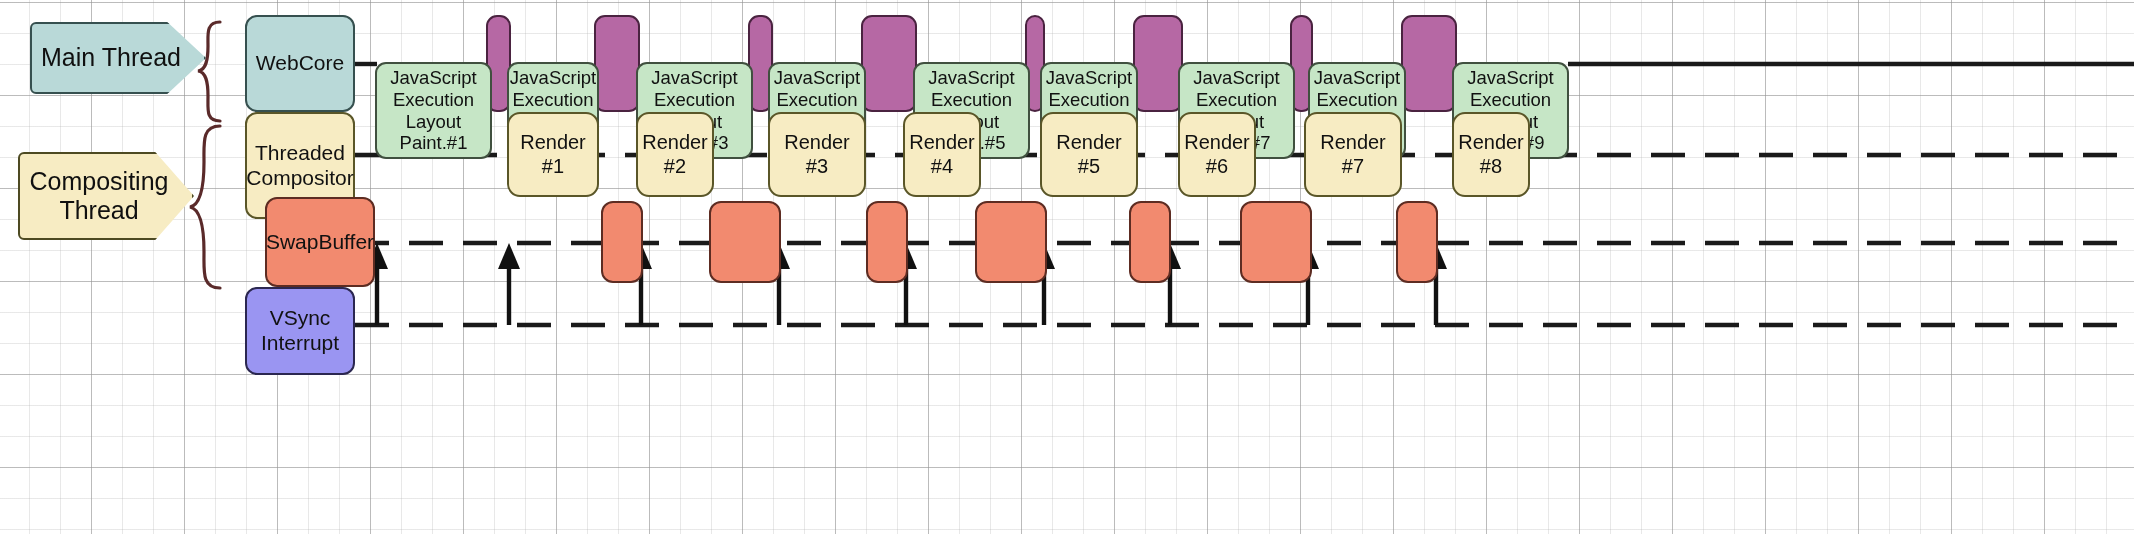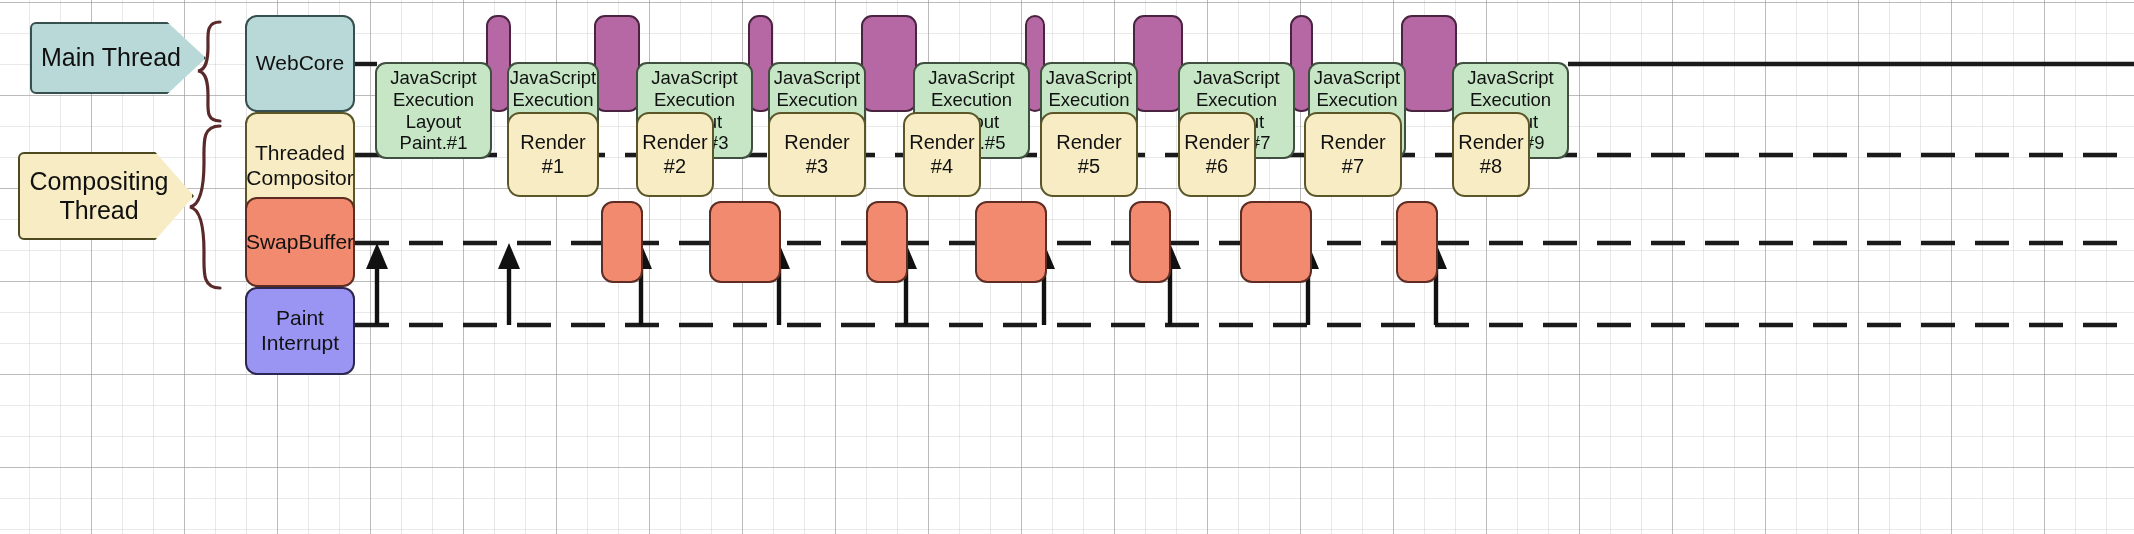--- a/index.html
+++ b/index.html
@@ -40,21 +40,21 @@
   }
   .pennant.teal{background:#b9d9d8;border-color:#36504f;}
   .pennant.cream{background:#f7ecc3;border-color:#4d4a22;}
 
   
   .rowhead{
     font-size:21px;border-radius:12px;border:2.6px solid #3a4a4a;
   }
   .rowhead.webcore{background:#b9d9d8;border-color:#36504f;}
   .rowhead.tc{background:#f7ecc3;border-color:#5a5628;}
-  .rowhead.swap{background:#f28a6f;border-color:#5d2c22;}
+  .rowhead.swap{background:#f28a6f;border-color:#5d2c22;margin-left:20px;}
   .rowhead.vsync{background:#9a95f2;border-color:#2b2750;}
 
   
   .jsblk{
     background:#c6e6c6;border:2.3px solid #40503f;border-radius:11px;
     font-size:18.5px;
     margin-top:47px;
   }
   .sep{
     background:#b668a4;border:2.3px solid #4a2340;border-radius:11px;
@@ -143,21 +143,21 @@
         <span class="txt">WebCore</span>
       </div>
       <div class="node rowhead tc" style="left: 245px; top: 112px; width: 110px; height: 107px;">
         <span class="txt">Threaded
 Compositor</span>
       </div>
       <div class="node rowhead swap" style="left: 245px; top: 197px; width: 110px; height: 90px;">
         <span class="txt">SwapBuffer</span>
       </div>
       <div class="node rowhead vsync" style="left: 245px; top: 287px; width: 110px; height: 88px;">
-        <span class="txt">Paint
+        <span class="txt">VSync
 Interrupt</span>
       </div>
     </div>
 
   <div id="blocks">
       <div class="node sep" style="left: 486px; top: 15px; width: 25px; height: 97px;"></div>
       <div class="node sep" style="left: 594px; top: 15px; width: 46px; height: 97px;"></div>
       <div class="node sep" style="left: 748px; top: 15px; width: 25px; height: 97px;"></div>
       <div class="node sep" style="left: 861px; top: 15px; width: 56px; height: 97px;"></div>
       <div class="node sep" style="left: 1025px; top: 15px; width: 20px; height: 97px;"></div>

